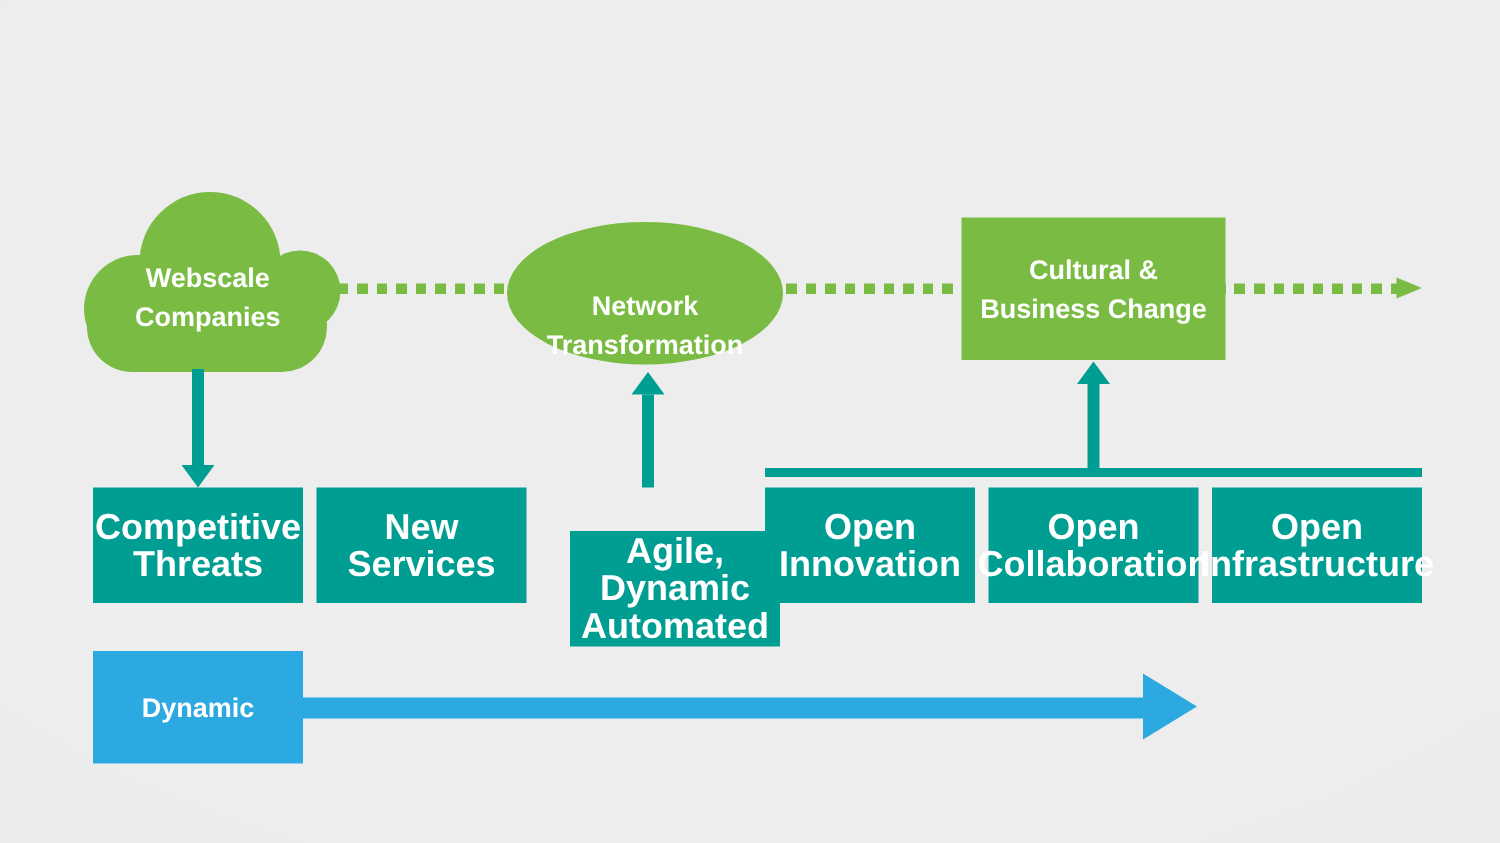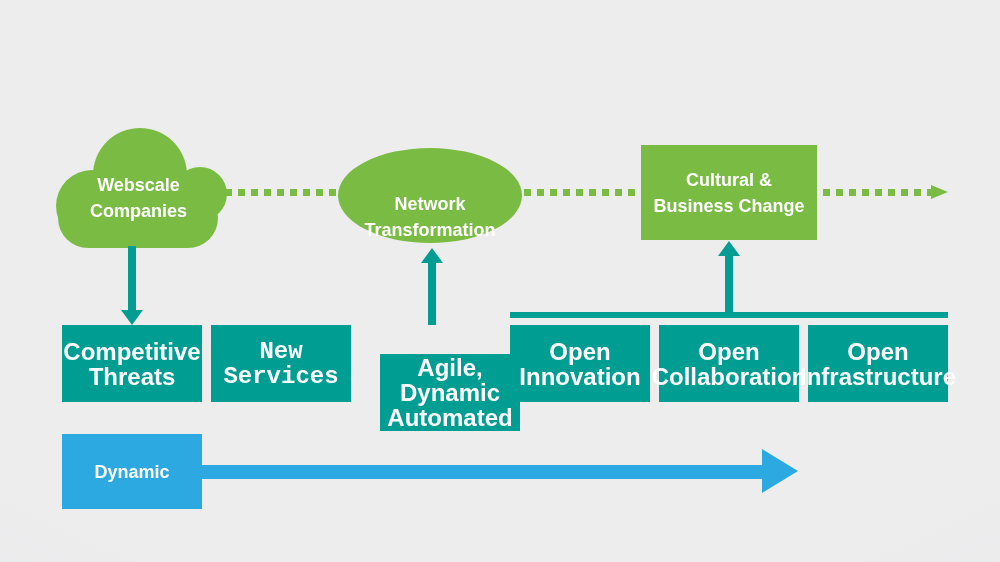--- a/index.html
+++ b/index.html
@@ -154,21 +154,21 @@
 
   <div class="abs head-up" style="left:718px; top:241px;"></div>
   <div class="abs teal shaft-v" style="left:725px; top:256px; height:58px;"></div>
 
   <div class="abs teal conn-bar"></div>
 
   <div class="abs driver-box" style="left:62px;">
     <div class="box-label">Competitive
 Threats</div>
   </div>
-  <div class="abs driver-box" style="left:211px;font-family:Liberation Mono, monospace;">
+  <div class="abs driver-box" style="left:211px;">
     <div class="box-label">New
 Services</div>
   </div>
   <div class="abs driver-box" style="left:380px;margin-top:29px;">
     <div class="box-label">Agile, Dynamic
 Automated</div>
   </div>
   <div class="abs driver-box" style="left:510px;">
     <div class="box-label">Open
 Innovation</div>

